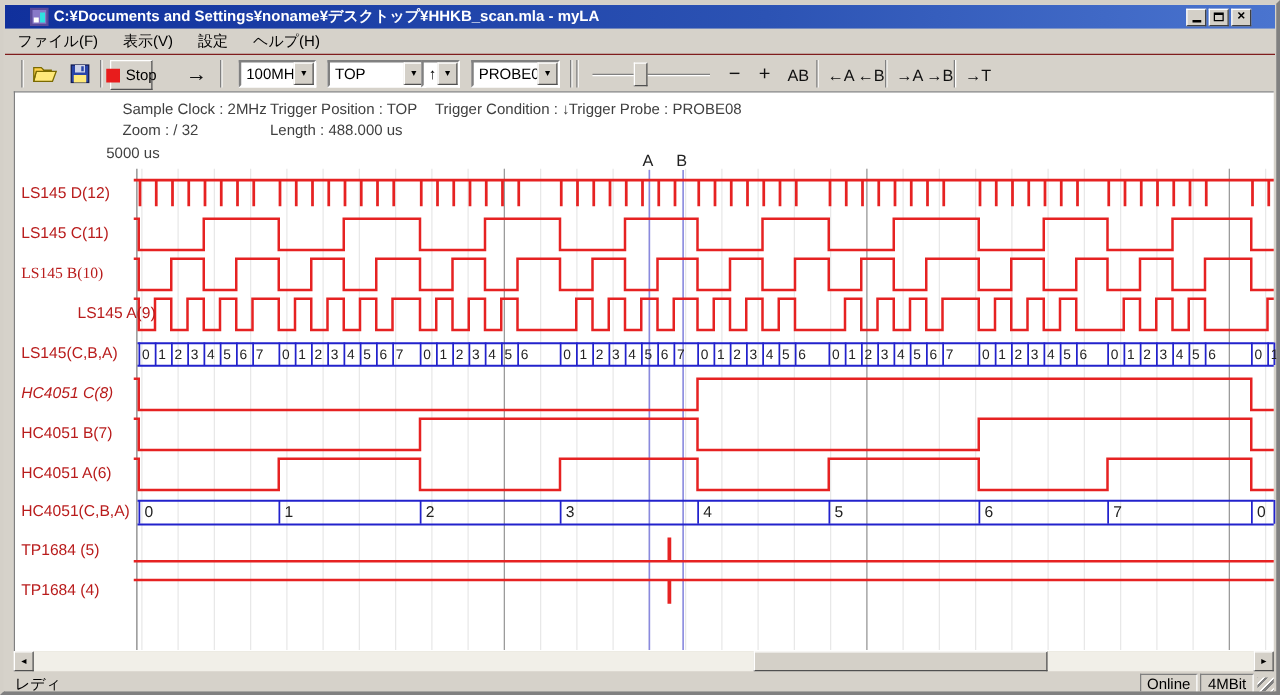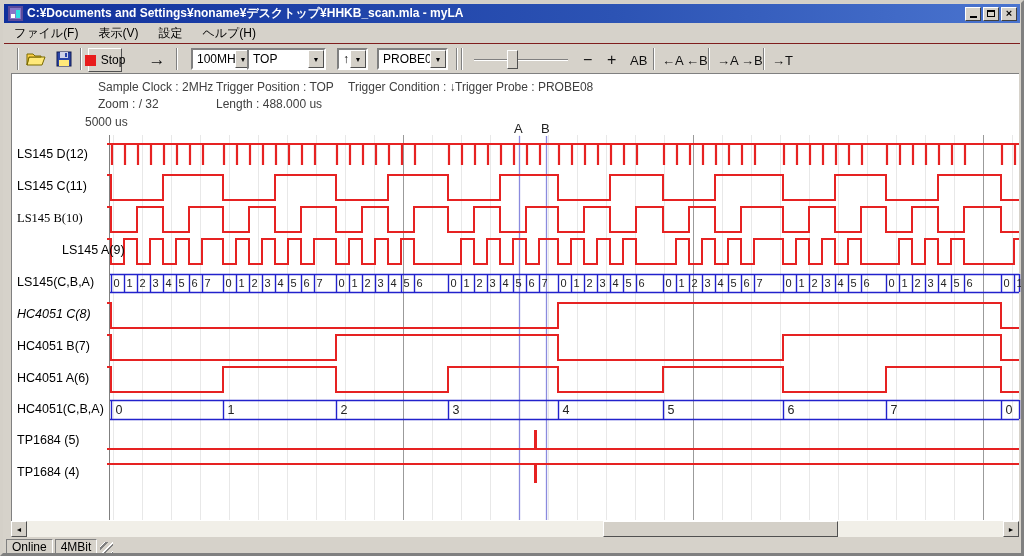--- a/index.html
+++ b/index.html
@@ -4,21 +4,21 @@
 <style>
   html,body{margin:0;padding:0;background:#6b6b6b;}
   *{box-sizing:border-box;}
   .window{position:relative;width:1024px;height:556px;background:#d6d2ca;
     border-left:3px solid #d4d0c8;border-top:3px solid #d4d0c8;
     border-right:3px solid #808080;border-bottom:3px solid #808080;
     font-family:"Liberation Sans",sans-serif;overflow:hidden;}
   
   .titlebar{position:absolute;left:1px;top:1px;right:1px;height:19px;
     background:linear-gradient(90deg,#10309c 0%,#2c53b4 60%,#4a74cf 100%);
-    display:flex;align-items:center;padding:0 2px;color:#fff;}
+    display:flex;align-items:center;padding:0 18px;color:#fff;}
   .app-icon{width:15px;height:15px;margin:0 4px 0 2px;flex:none;}
   .title-text{font-size:12px;font-weight:bold;white-space:nowrap;overflow:hidden;flex:1;}
   .title-btns{display:flex;gap:2px;margin-right:1px;}
   .tbtn{width:16px;height:14px;background:#d4d0c8;border:1px solid;border-color:#fff #404040 #404040 #fff;
     display:flex;align-items:center;justify-content:center;font-size:11px;font-weight:bold;color:#000;line-height:1;}
   .glyph-min{display:inline-block;width:7px;border-bottom:2px solid #000;height:9px;}
   .glyph-max{display:inline-block;width:8px;height:7px;border:1px solid #000;border-top-width:2px;}
   
   .menubar{position:absolute;left:1px;top:20px;right:1px;height:21px;background:#d6d2ca;
     display:flex;align-items:center;font-size:12px;color:#000;border-bottom:1px solid #7f1d1d;}
@@ -36,21 +36,21 @@
   .combo{height:22px;display:flex;border:2px solid;border-color:#808080 #fff #fff #808080;background:#fff;}
   .combo-val{flex:1;font-size:12px;padding:2px 3px 0 4px;white-space:nowrap;overflow:hidden;color:#000;}
   .combo-arrow{width:16px;background:#d4d0c8;border:1px solid;border-color:#fff #505050 #505050 #fff;
     display:flex;align-items:center;justify-content:center;font-size:7px;color:#000;}
   .slider-track{height:2px;border-top:1px solid #808080;border-bottom:1px solid #fff;top:14px;}
   .slider-thumb{width:11px;height:19px;top:5px;background:#d4d0c8;border:1px solid;border-color:#fff #505050 #505050 #fff;}
   
   .content{position:absolute;left:8px;top:70px;width:1008px;height:448px;background:#fff;
     border-top:1px solid #808080;border-left:1px solid #808080;}
   .info-text{position:absolute;font-size:12px;color:#404040;white-space:nowrap;z-index:3;}
-  .ch-label{position:absolute;left:14px;font-size:12.5px;color:#000000;white-space:nowrap;z-index:3;}
+  .ch-label{position:absolute;left:14px;font-size:12.5px;color:#b91c1c;white-space:nowrap;z-index:3;}
   .cursor-label{position:absolute;font-size:13px;color:#222;z-index:3;}
   #plot-svg{position:absolute;left:0;top:0;z-index:2;pointer-events:none;}
   
   .hscroll{position:absolute;left:8px;top:518px;width:1008px;height:16px;background:#f1efe8;}
   .sb-btn{position:absolute;top:0;width:16px;height:16px;background:#d4d0c8;border:1px solid;
     border-color:#fff #505050 #505050 #fff;display:flex;align-items:center;justify-content:center;
     font-size:7px;color:#000;}
   .sb-thumb{position:absolute;top:0;height:16px;background:#d4d0c8;border:1px solid;
     border-color:#fff #505050 #505050 #fff;}
   
@@ -115,21 +115,21 @@
     <span class="tb-btn" style="left:84px;width:34px">
       <span class="stop-square"></span>
       <span>Stop</span>
     </span>
     <span class="flatbtn" style="left:138px;width:30px;font-size:17px">→</span>
     <span class="tsep" style="left:172px"></span>
     <div class="combo" style="left:187px;width:62px">
       <span class="combo-val">100MHz</span>
       <span class="combo-arrow">▼</span>
     </div>
-    <div class="combo" style="left:243px;width:79px">
+    <div class="combo" style="left:258px;width:79px">
       <span class="combo-val">TOP</span>
       <span class="combo-arrow">▼</span>
     </div>
     <div class="combo" style="left:333px;width:31px">
       <span class="combo-val">↑</span>
       <span class="combo-arrow">▼</span>
     </div>
     <div class="combo" style="left:373px;width:71px">
       <span class="combo-val">PROBE00</span>
       <span class="combo-arrow">▼</span>
@@ -378,18 +378,19 @@
       <line x1="532.5" y1="461" x2="532.5" y2="480" stroke="#e62222" stroke-width="3"></line>
     </svg>
 
   <div class="hscroll">
     <span class="sb-btn" style="left:0">◄</span>
     <span class="sb-thumb" style="left:592px;width:235px"></span>
     <span class="sb-btn" style="left:992px">►</span>
   </div>
 
   <div class="statusbar">
+    <span class="sb-ready">レディ</span>
     <span class="sb-panel">Online</span>
     <span class="sb-panel">4MBit</span>
     <span class="grip"></span>
   </div>
 
 </div>
 
 </body></html>

